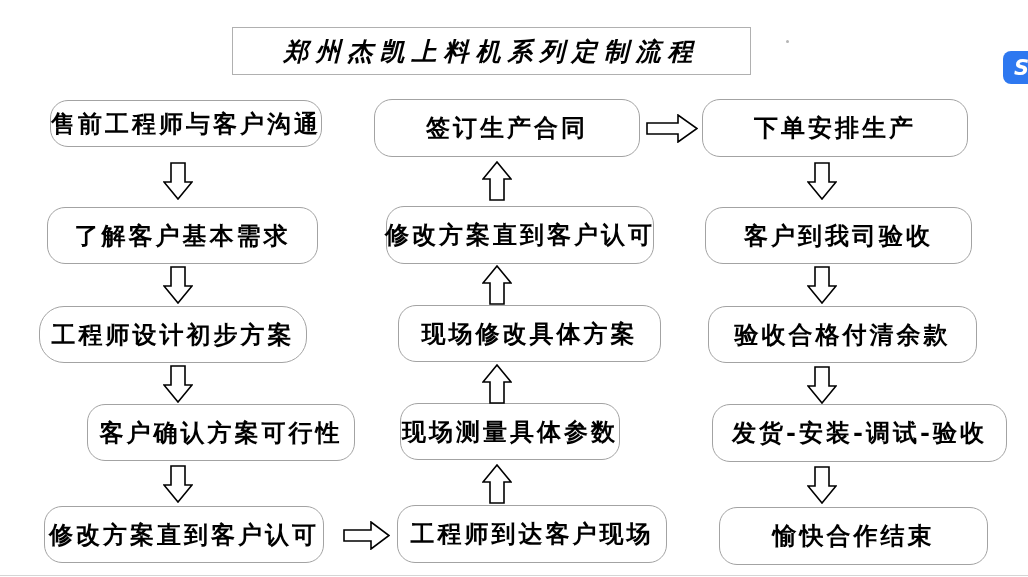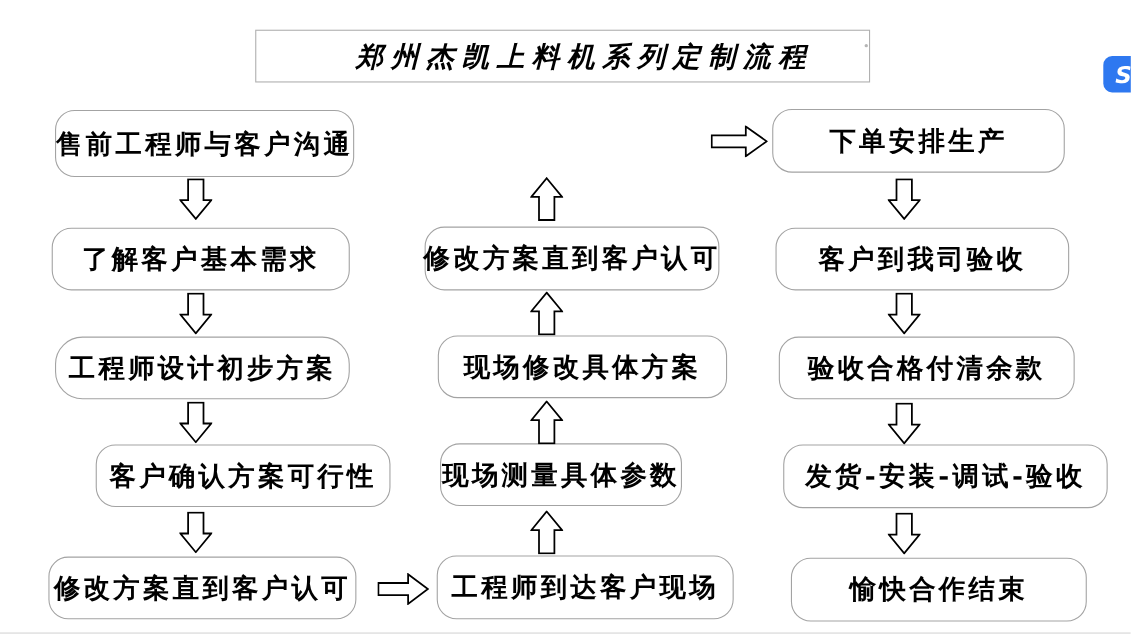--- a/index.html
+++ b/index.html
@@ -10,21 +10,21 @@
     overflow:hidden;
     font-family:"DejaVu Serif","Liberation Serif",serif;
   }
   .title-box{
     position:absolute;
     left:232px;top:27px;width:517px;height:46px;
     border:1px solid #b0b0b0;
     background:#ffffff;
     display:flex;align-items:center;justify-content:center;
     font-size:25px;font-weight:700;font-style:italic;
-    letter-spacing:7px;color:#000;padding-left:40px;
+    letter-spacing:7px;color:#000;
   }
   .box{
     position:absolute;
     background:#ffffff;
     border:1px solid #a3a3a3;
     border-radius:18px;
     display:flex;align-items:center;justify-content:center;
     font-size:24px;font-weight:700;color:#000;
     letter-spacing:3px;
     white-space:nowrap;
@@ -46,23 +46,23 @@
   .speck{
     position:absolute;left:786px;top:40px;width:3px;height:3px;
     background:#b5b5b5;border-radius:50%;
   }
   .bottom-line{
     position:absolute;left:0;top:575px;width:1028px;height:1px;
     background:#d5d5d5;
   }
 
   
-  .L1{left:50px;top:100px;width:272px;height:61px;}
+  .L1{left:50px;top:100px;width:272px;height:47px;}
   .L2{left:47px;top:207px;width:271px;height:57px;}
-  .L3{left:50px;top:306px;width:268px;height:57px;border-radius:25px;}
+  .L3{left:39px;top:306px;width:268px;height:57px;border-radius:25px;}
   .L4{left:50px;top:404px;width:268px;height:57px;margin-left:37px;}
   .L5{left:44px;top:506px;width:280px;height:57px;}
   
   .M1{left:374px;top:99px;width:266px;height:58px;}
   .M2{left:386px;top:206px;width:268px;height:58px;}
   .M3{left:398px;top:305px;width:263px;height:57px;}
   .M4{left:400px;top:403px;width:220px;height:57px;}
   .M5{left:397px;top:505px;width:270px;height:58px;}
   
   .R1{left:702px;top:99px;width:266px;height:58px;}
@@ -77,20 +77,21 @@
 <div class="canvas">
 
   <div class="title-box">郑州杰凯上料机系列定制流程</div>
 
   <div class="box L1">售前工程师与客户沟通</div>
   <div class="box L2">了解客户基本需求</div>
   <div class="box L3">工程师设计初步方案</div>
   <div class="box L4">客户确认方案可行性</div>
   <div class="box L5">修改方案直到客户认可</div>
 
+  <div class="box M1">签订生产合同</div>
   <div class="box M2">修改方案直到客户认可</div>
   <div class="box M3">现场修改具体方案</div>
   <div class="box M4">现场测量具体参数</div>
   <div class="box M5">工程师到达客户现场</div>
 
   <div class="box R1">下单安排生产</div>
   <div class="box R2">客户到我司验收</div>
   <div class="box R3">验收合格付清余款</div>
   <div class="box R4">发货-安装-调试-验收</div>
   <div class="box R5">愉快合作结束</div>

